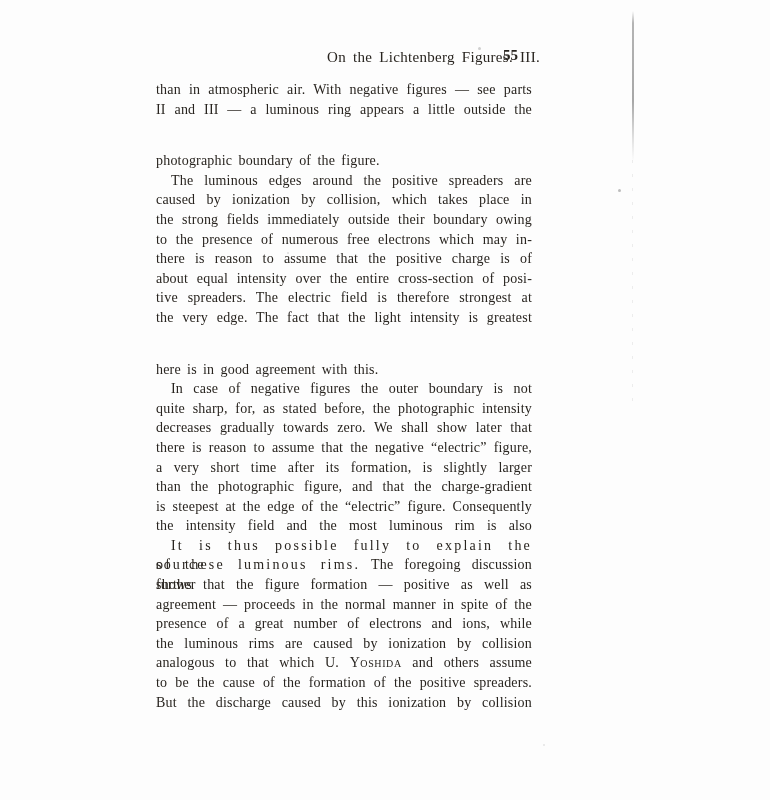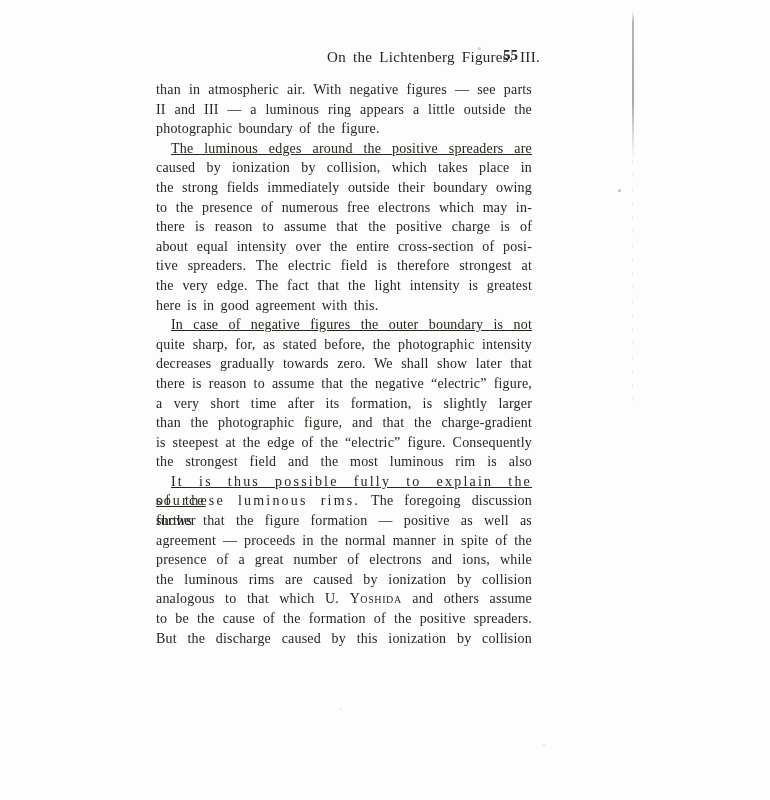--- a/index.html
+++ b/index.html
@@ -27,22 +27,22 @@
     position:absolute;left:156px;top:80px;width:376px;
     color:var(--ink,#28241f);
     font-size:14px;
   }
   .line{
     height:19.6px;line-height:19.6px;
     text-align:justify;text-align-last:justify;
     letter-spacing:0.2px;word-spacing:2.5px;
     white-space:normal;overflow:visible;
   }
-  .line.parend{text-align-last:left;}
-  .line.indent{text-indent:15px;text-decoration:underline;}
+  .line.parend{text-align-last:left;margin-top:32px;}
+  .line.indent{text-indent:15px;}
   .sp{letter-spacing:2.2px;}
   .sc{font-variant:small-caps;letter-spacing:0.6px;}
   
   .edge-line{
     position:absolute;left:632px;top:11px;width:2px;height:150px;
     background:linear-gradient(to bottom,
       rgba(130,130,130,0) 0%,
       rgba(120,120,120,.55) 8%,
       rgba(110,110,110,.6) 60%,
       rgba(140,140,140,.25) 85%,
@@ -91,21 +91,21 @@
       <div class="line"><span>tive spreaders. The electric field is therefore strongest at</span></div>
       <div class="line"><span>the very edge. The fact that the light intensity is greatest</span></div>
       <div class="line parend"><span>here is in good agreement with this.</span></div>
       <div class="line indent"><span>In case of negative figures the outer boundary is not</span></div>
       <div class="line"><span>quite sharp, for, as stated before, the photographic intensity</span></div>
       <div class="line"><span>decreases gradually towards zero. We shall show later that</span></div>
       <div class="line"><span>there is reason to assume that the negative “electric” figure,</span></div>
       <div class="line"><span>a very short time after its formation, is slightly larger</span></div>
       <div class="line"><span>than the photographic figure, and that the charge-gradient</span></div>
       <div class="line"><span>is steepest at the edge of the “electric” figure. Consequently</span></div>
-      <div class="line"><span>the strongest field and the most luminous rim is also</span></div>
+      <div class="line"><span>the intensity field and the most luminous rim is also</span></div>
       <div class="line indent"><span class="sp">It is thus possible fully to explain the source</span></div>
       <div class="line"><span class="sp">of these luminous rims.</span><span> The foregoing discussion further</span></div>
       <div class="line"><span>shows that the figure formation — positive as well as</span></div>
       <div class="line"><span>agreement — proceeds in the normal manner in spite of the</span></div>
       <div class="line"><span>presence of a great number of electrons and ions, while</span></div>
       <div class="line"><span>the luminous rims are caused by ionization by collision</span></div>
       <div class="line"><span>analogous to that which U. </span><span class="sc">Yoshida</span><span> and others assume</span></div>
       <div class="line"><span>to be the cause of the formation of the positive spreaders.</span></div>
       <div class="line"><span>But the discharge caused by this ionization by collision</span></div>
     </div>

